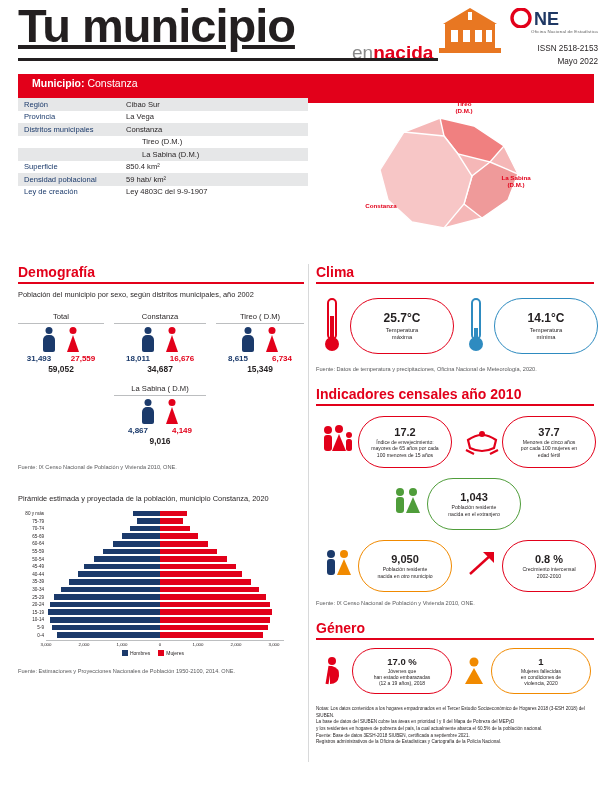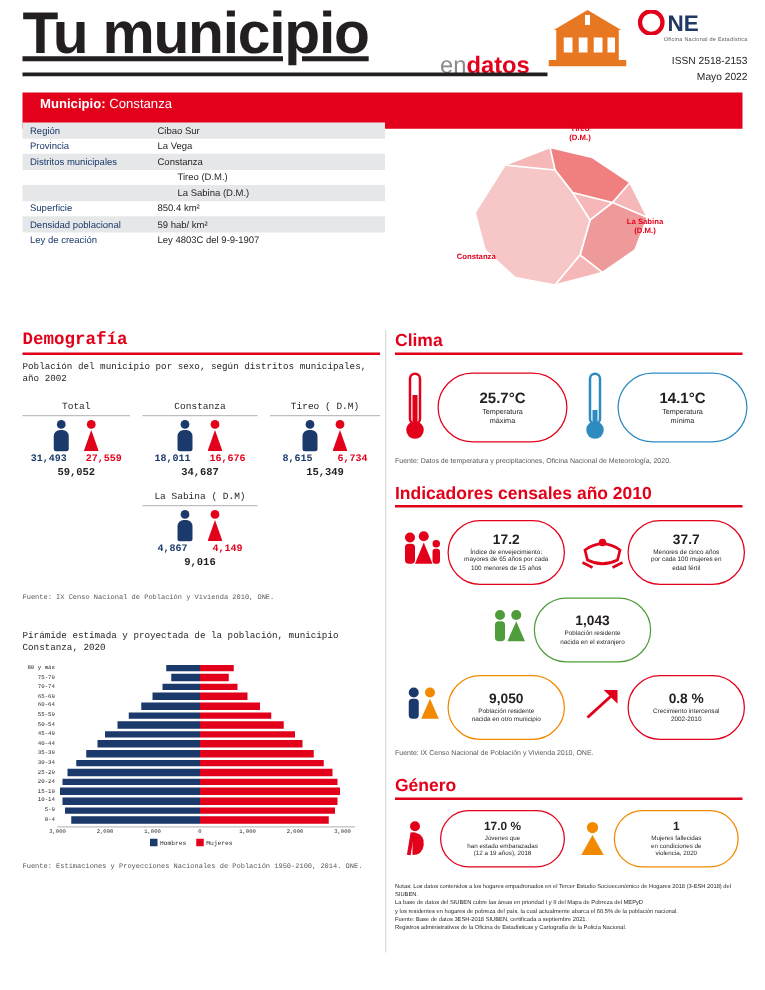--- a/index.html
+++ b/index.html
@@ -54,21 +54,21 @@
   .info-row .v.indent { padding-left:16px; }
 
   
   .map-wrap { position:absolute; left:312px; top:96px; width:282px; height:162px; }
   .map-label { position:absolute; font-size:6.2px; color:#e2001a; font-weight:bold; text-align:center; line-height:1.2;}
 
   
   .sec-title { color:#e2001a; font-size:14px; font-weight:bold; }
   .sec-rule { height:2px; background:#e2001a; margin-top:2px; }
 
-  .col-left { position:absolute; left:18px; top:264px; width:286px;font-family:Liberation Mono, monospace; }
+  .col-left { position:absolute; left:18px; top:264px; width:286px; }
   .col-right { position:absolute; left:316px; top:264px; width:278px; }
 
   .divider-v {
     position:absolute; left:308px; top:264px; width:1px; height:498px; background:#d8d9da;
   }
 
   .sub-note { font-size:7.4px; color:#231f20; line-height:1.35; }
   .fuente { font-size:5.6px; color:#58595b; margin-top:6px; }
 
   
@@ -150,21 +150,21 @@
 
   .notas { font-size:4.6px; color:#231f20; line-height:1.45; margin-top:8px; }
 </style>
 </head>
 <body>
 
 <div class="page">
 
   <div class="header">
     <div class="title-main">Tu municipio</div>
-    <div class="title-sub"><span>en</span><b>datos</b></div>
+    <div class="title-sub"><span>en</span><b>nacida</b></div>
     <div class="hdr-rule"></div>
 
     <svg style="position:absolute; left:437px; top:4px;" width="66" height="52" viewBox="0 0 66 52">
       <rect x="8" y="20" width="50" height="24" fill="#e87722"></rect>
       <rect x="2" y="44" width="62" height="5" fill="#e87722"></rect>
       <polygon points="33,4 6,20 60,20" fill="#e87722"></polygon>
       <rect x="31" y="8" width="4" height="8" fill="#fff"></rect>
       <rect x="14" y="26" width="7" height="12" fill="#fff"></rect>
       <rect x="26" y="26" width="7" height="12" fill="#fff"></rect>
       <rect x="38" y="26" width="7" height="12" fill="#fff"></rect>

